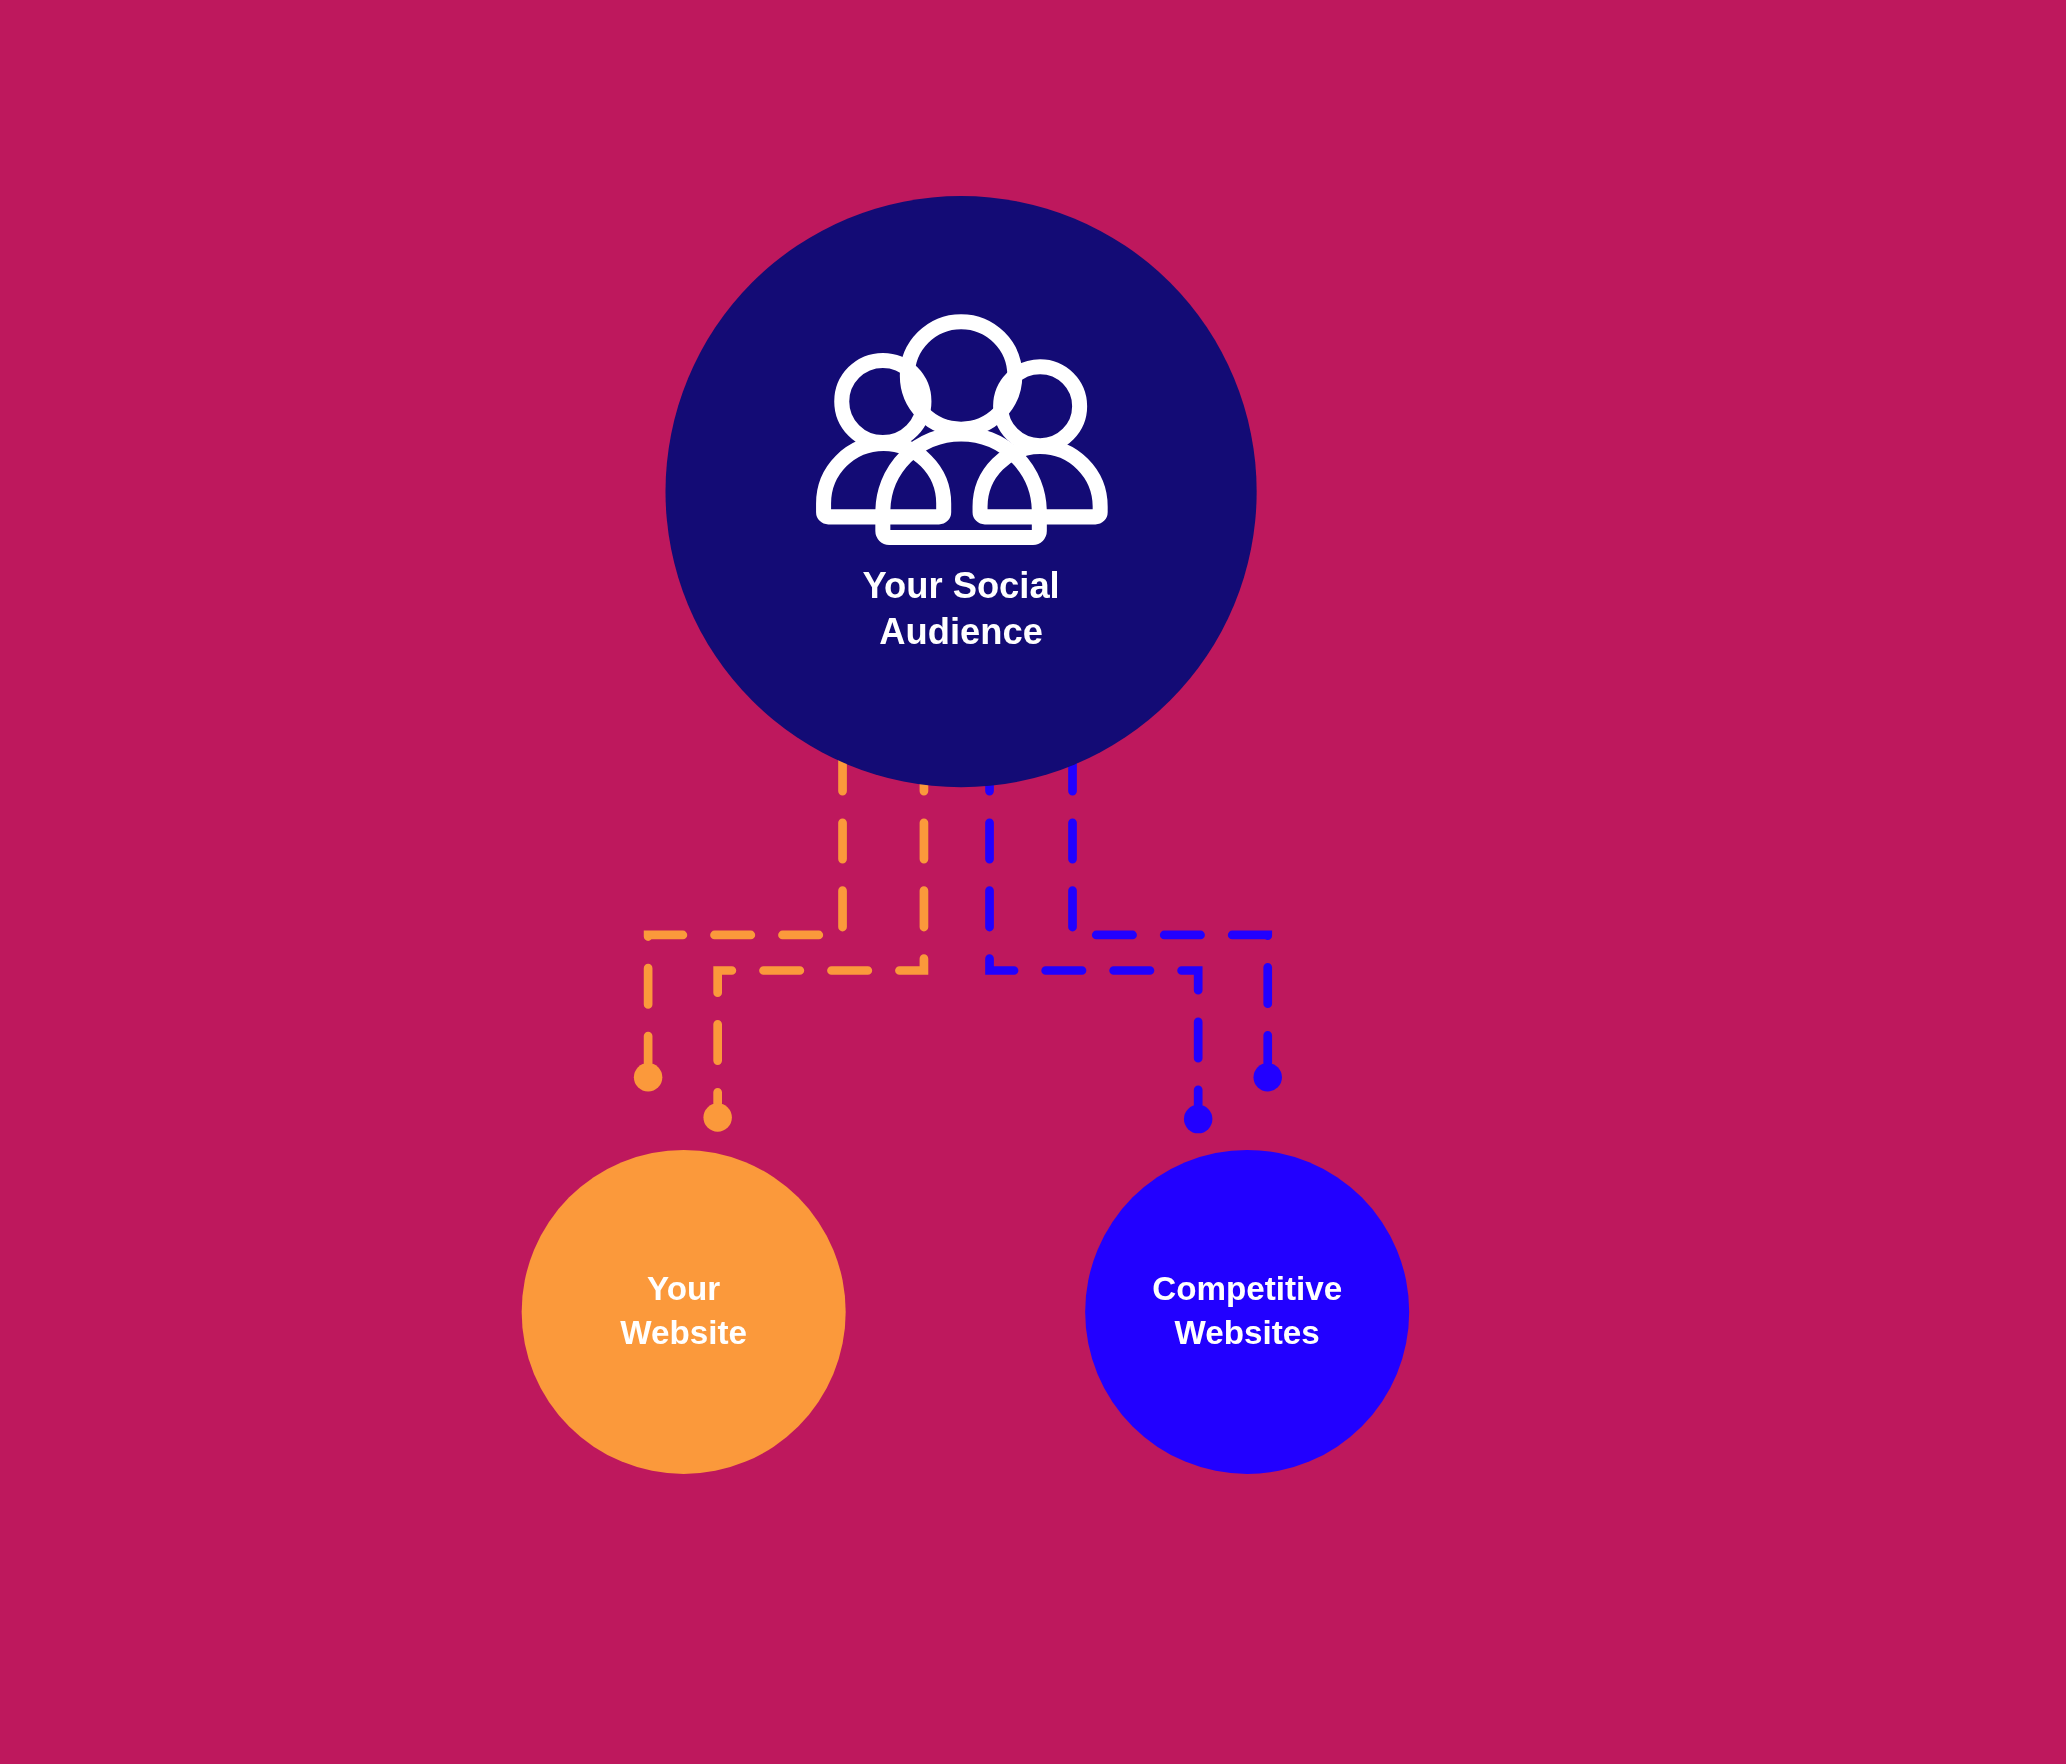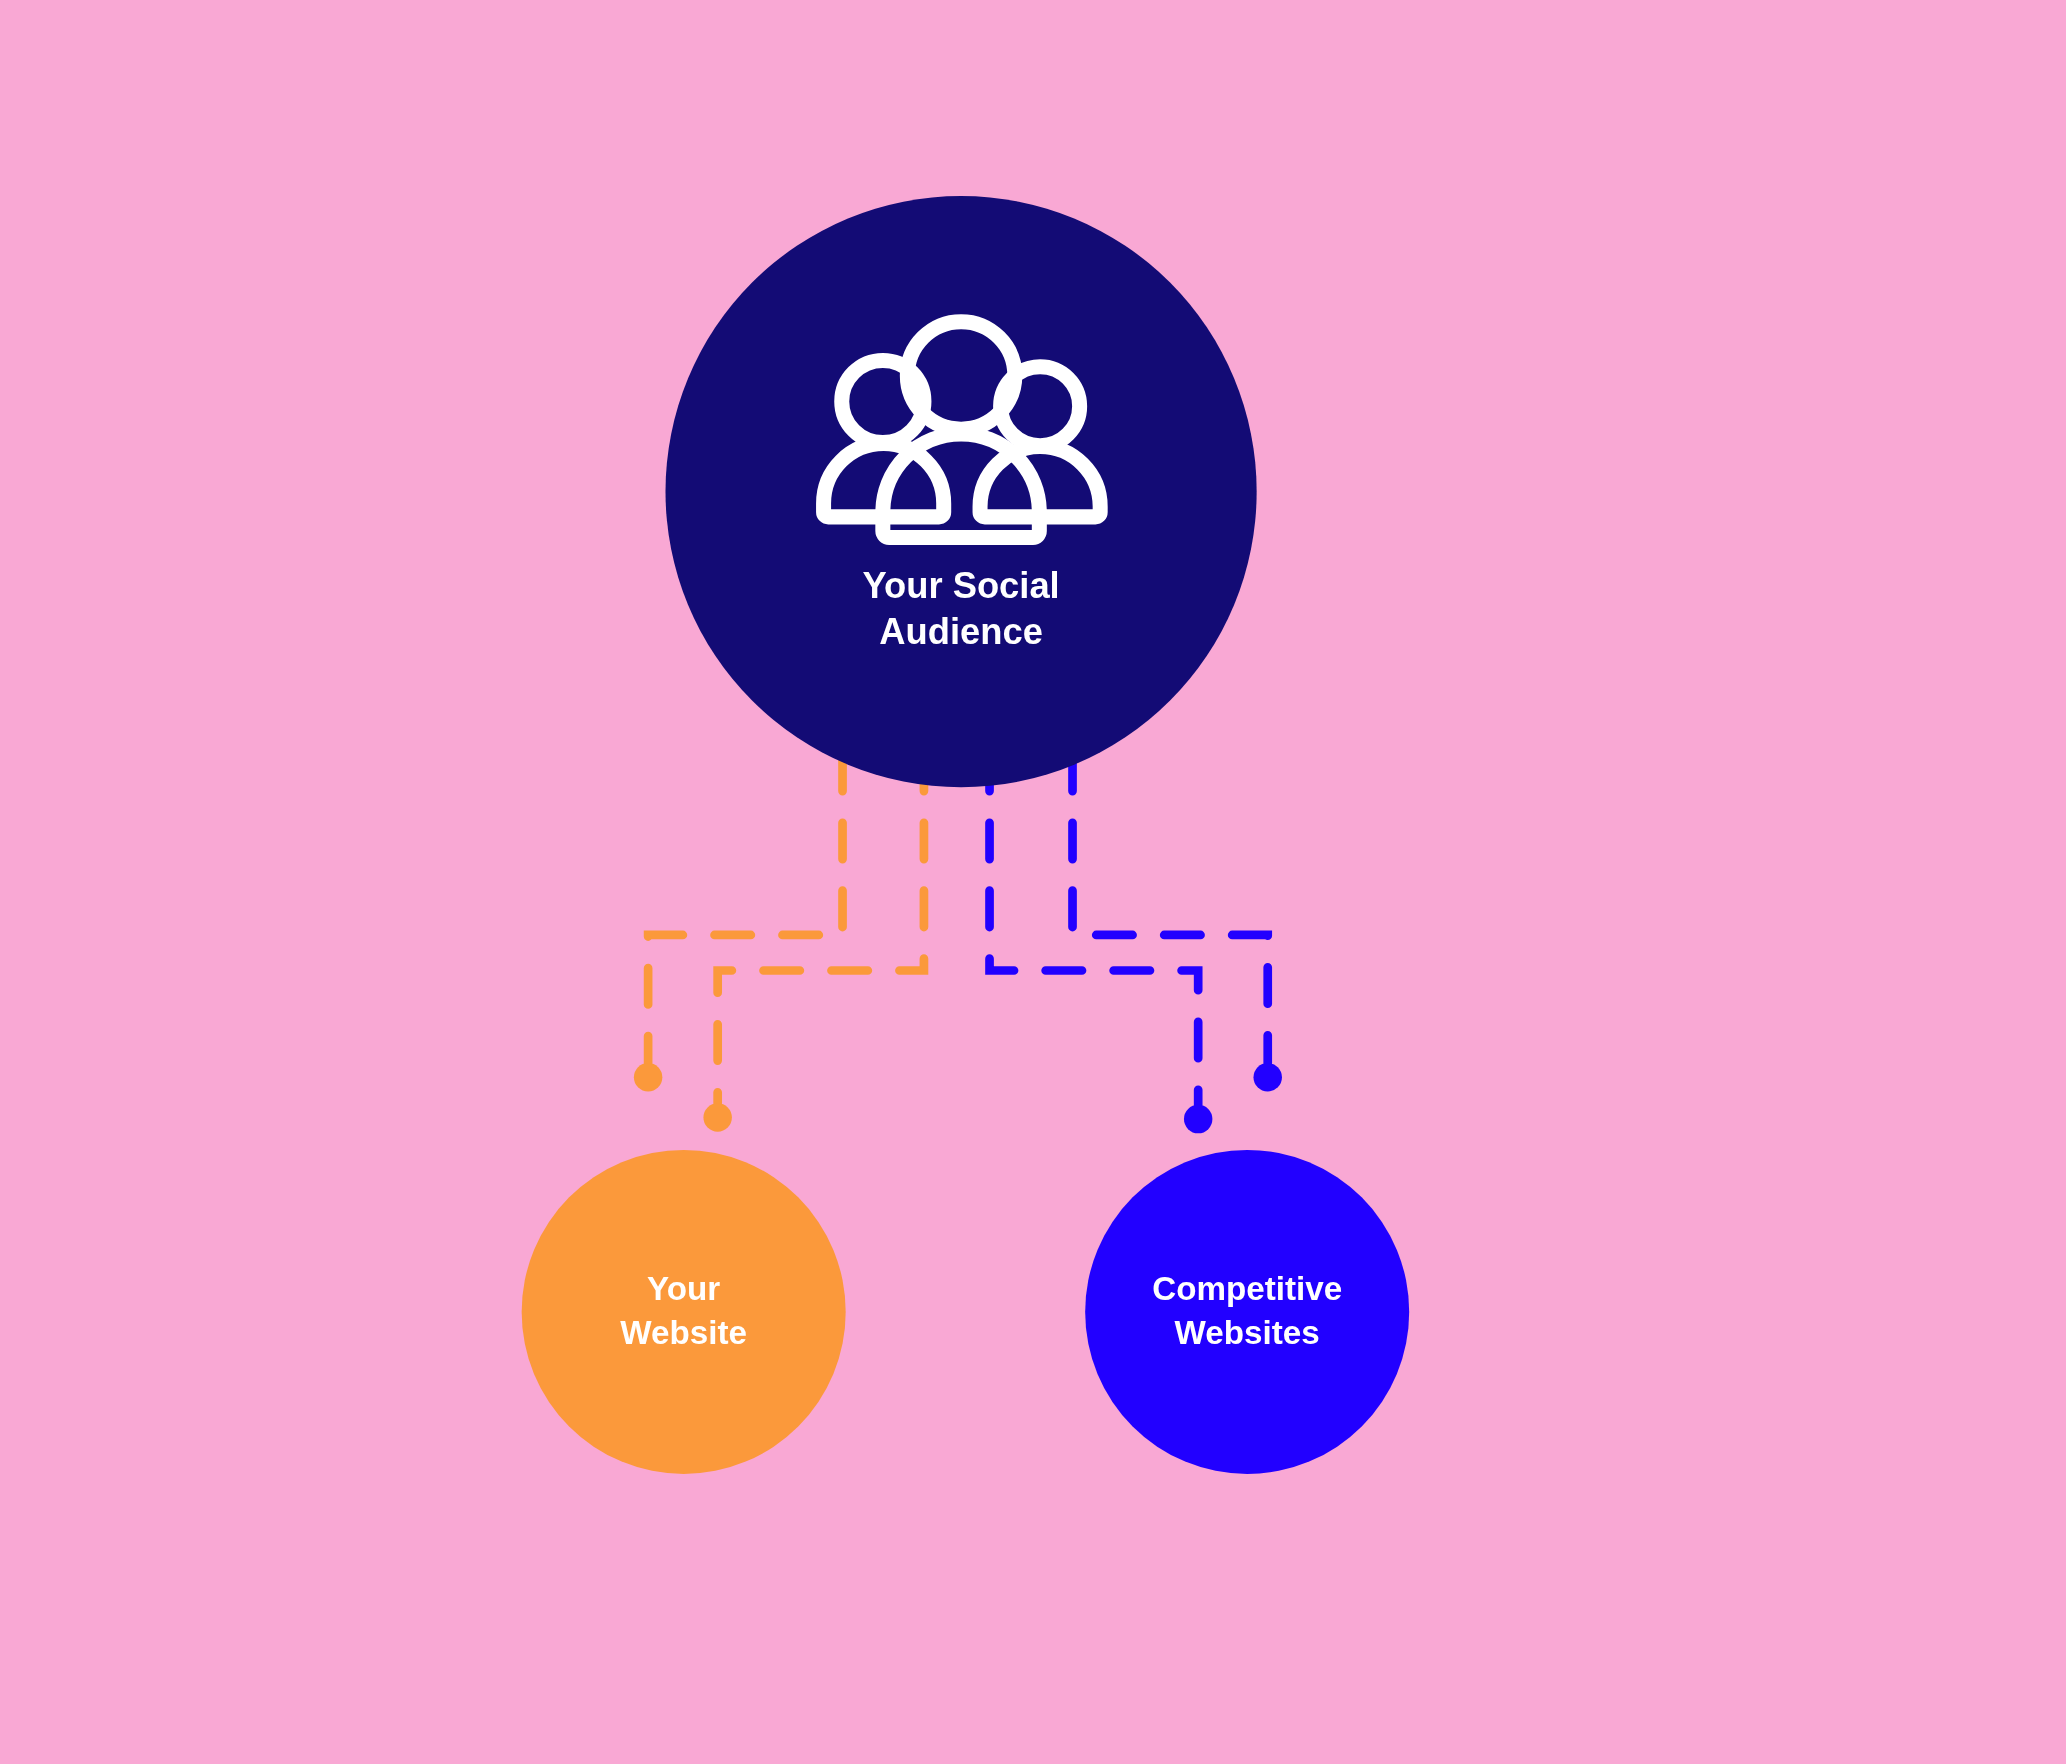--- a/index.html
+++ b/index.html
@@ -36,21 +36,21 @@
   .label-top {
     font-size: 46px;
   }
   .label-bottom {
     font-size: 42px;
   }
 </style>
 </head>
 <body style="background: rgb(0, 0, 0);">
 
-<div id="stage" style="background: #f9a8d4;">
+<div id="stage" style="background: #be185d;">
 
   <svg id="diagram-svg" viewBox="0 0 2614 2232">
 
     <g>
 
       <path id="conn-0-path" class="connector" fill="none" stroke-width="11" stroke-linecap="round" stroke-dasharray="46 40" d="M 1066 955 L 1066 1183 L 820 1183 L 820 1345" stroke="#FB993B"></path>
       <circle id="conn-0-dot" cx="820" cy="1363" r="18" fill="#FB993B"></circle>
 
       <path id="conn-1-path" class="connector" fill="none" stroke-width="11" stroke-linecap="round" stroke-dasharray="46 40" d="M 1169 955 L 1169 1228 L 908 1228 L 908 1396" stroke="#FB993B"></path>
       <circle id="conn-1-dot" cx="908" cy="1414" r="18" fill="#FB993B"></circle>

